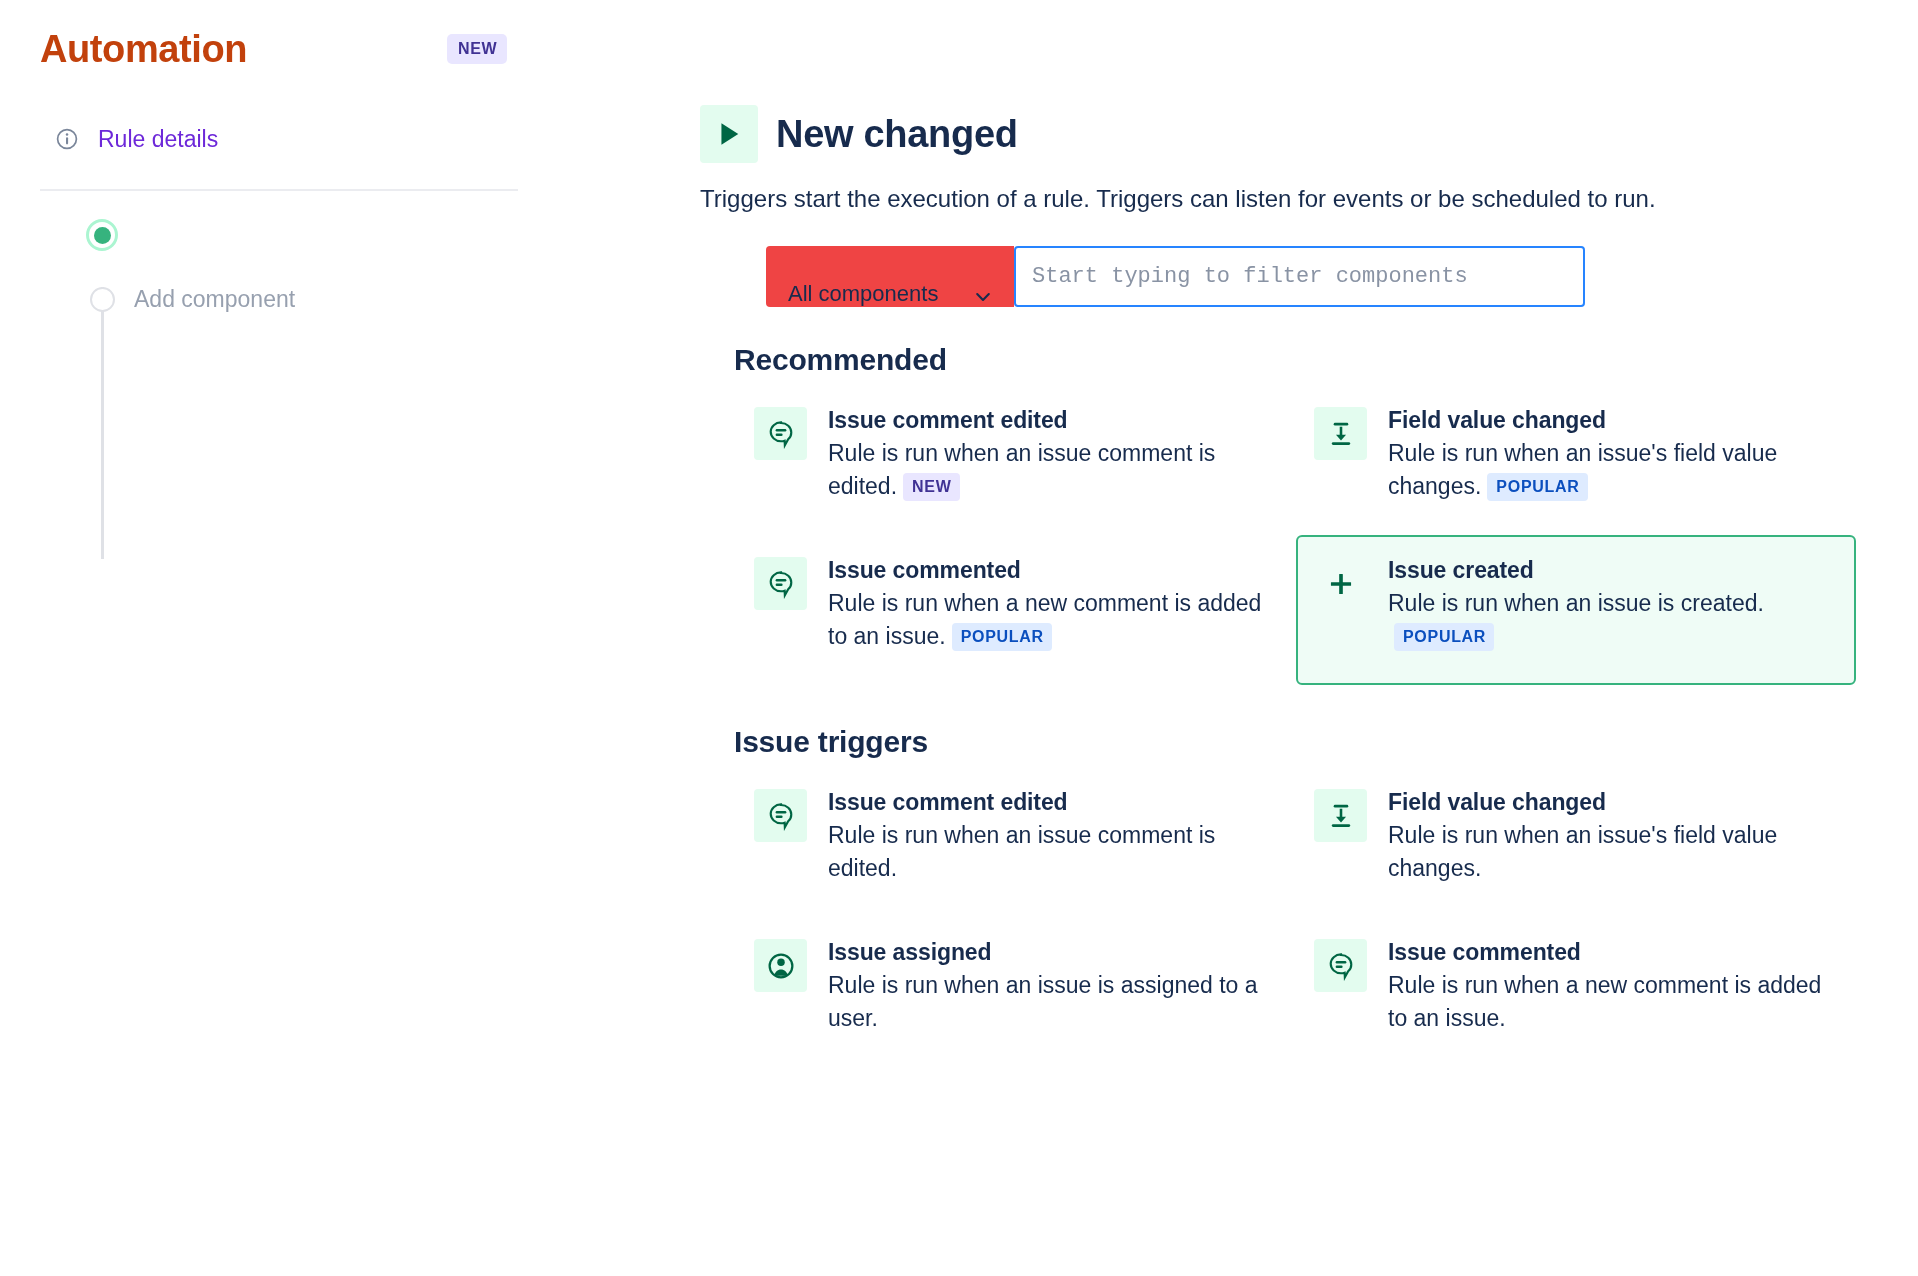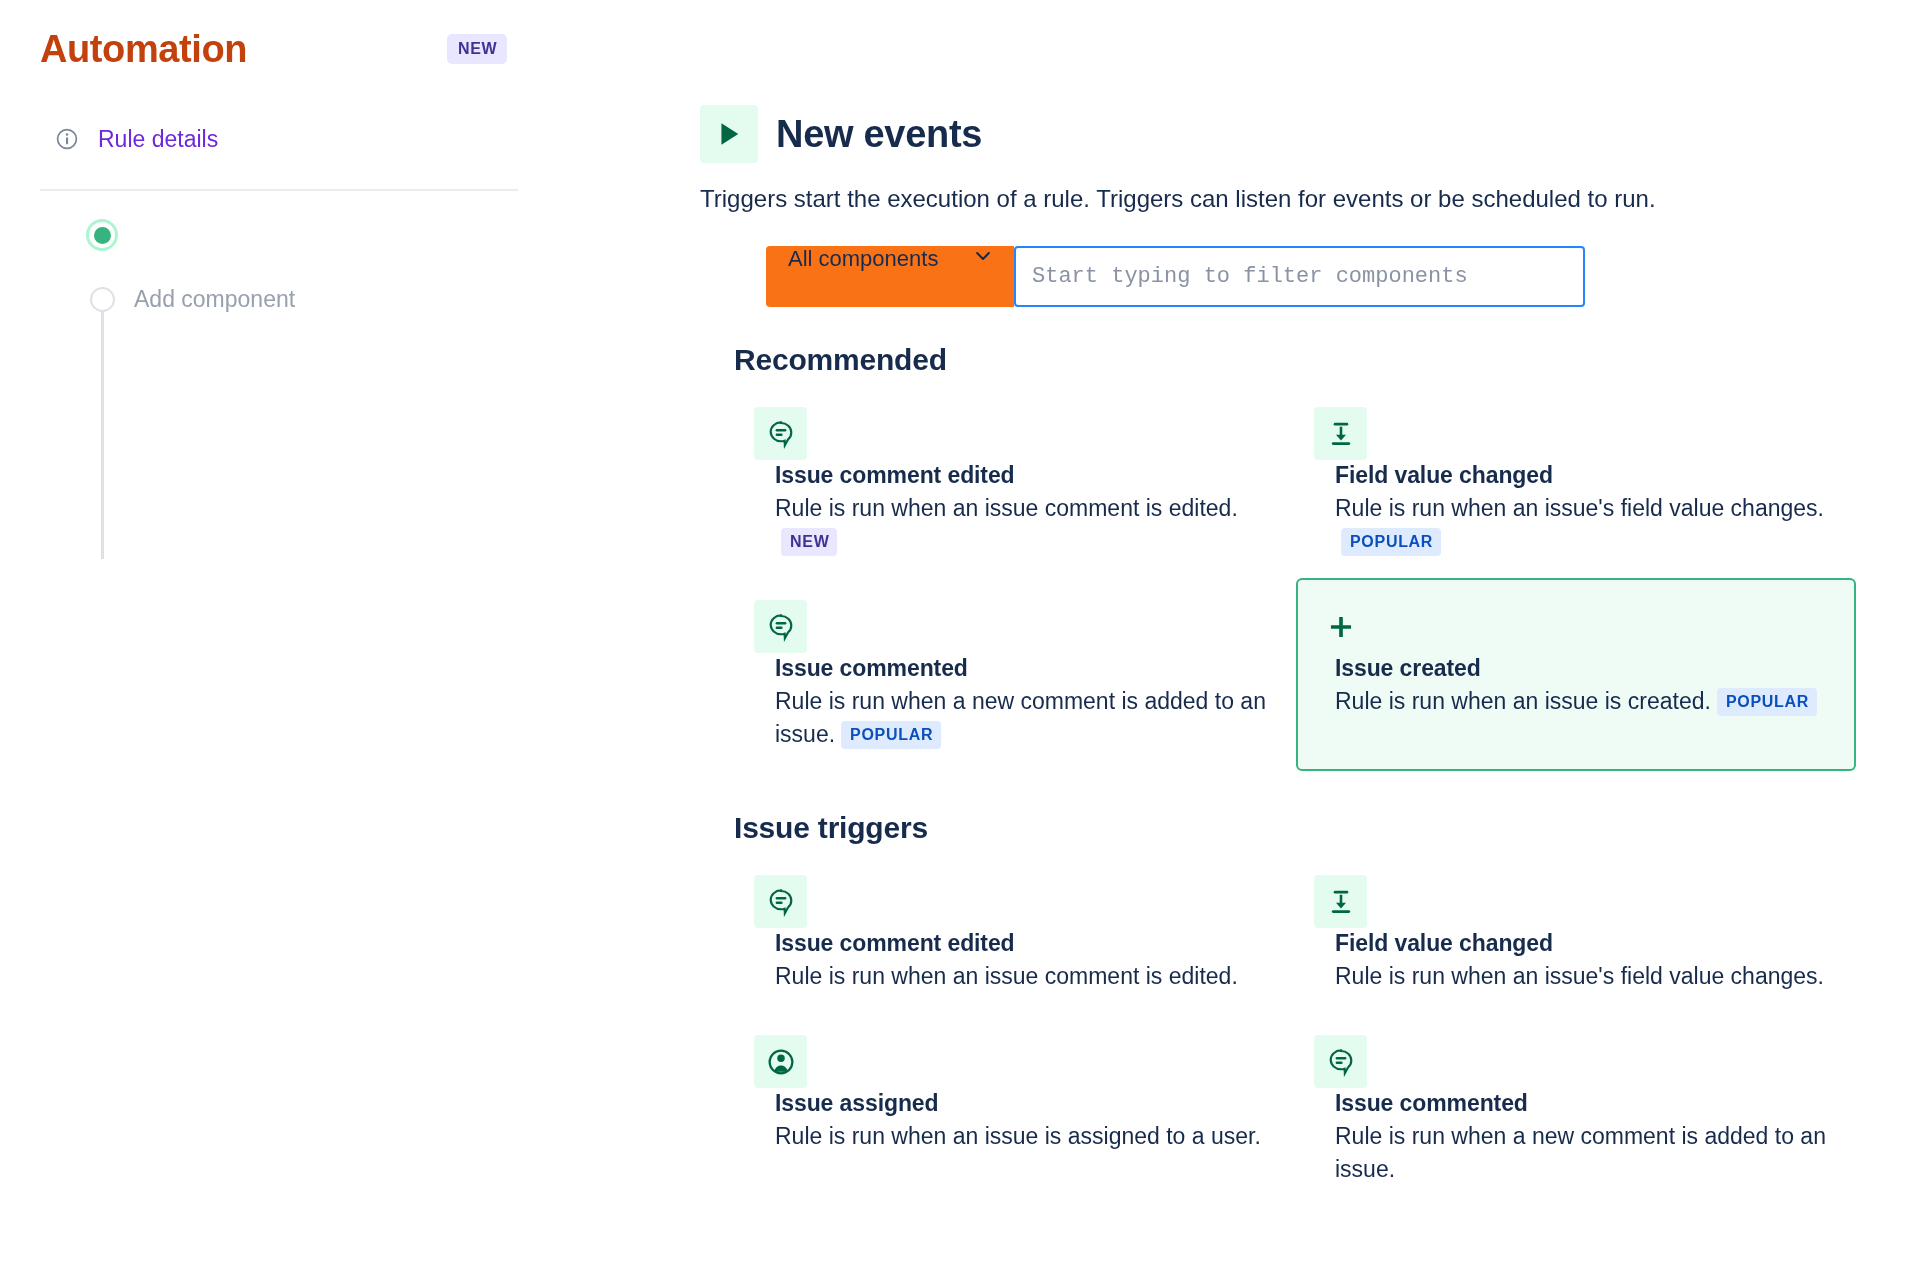--- a/index.html
+++ b/index.html
@@ -252,25 +252,25 @@
   
   .filter-bar {
     margin-top: 32px;
     margin-left: 66px;
     display: flex;
     align-items: stretch;
     width: 819px;
     height: 61px;
   }
   .filter-select {
-    background: #f97316;
+    background: #ef4444;
     border: none;
     border-radius: 4px 0 0 4px;
     display: flex;
-    align-items: flex-start;
+    align-items: flex-end;
     justify-content: space-between;
     padding: 0 21px 0 22px;
     width: 248px;
     flex: 0 0 248px;
     box-sizing: border-box;
     cursor: pointer;
   }
   .filter-select-label {
     font-size: 22px;
     line-height: 26px;
@@ -329,21 +329,20 @@
     display: flex;
     align-items: flex-start;
     gap: 0;
     padding: 18px 16px 18px 16px;
     box-sizing: border-box;
     border: 2px solid transparent;
     border-radius: 6px;
     background: transparent;
     cursor: pointer;
     min-height: 150px;
-    flex-direction: column;
   }
   .card.selected {
     background: #EFFCF6;
     border-color: #36B37E;
   }
   .card-icon {
     width: 53px;
     height: 53px;
     flex: 0 0 53px;
     background: #E3FCEF;
@@ -436,21 +435,21 @@
   <section class="main">
 
     <div class="main-header">
       <div class="main-header-icon">
         <span class="play-glyph">
           <svg viewBox="0 0 20 20" width="28" height="28" aria-hidden="true">
             <path d="M4.6 2.4 L16.6 10 L4.6 17.6 Z" fill="#006644"></path>
           </svg>
         </span>
       </div>
-      <h2 class="main-title">New events</h2>
+      <h2 class="main-title">New changed</h2>
     </div>
 
     <p class="main-desc">Triggers start the execution of a rule. Triggers can listen for events or be scheduled to run.</p>
 
     <div class="filter-bar">
       <div class="filter-select">
         <span class="filter-select-label">All components</span>
         <span class="chevron">
           <svg viewBox="0 0 20 20" width="20" height="20" aria-hidden="true">
             <path d="M4.2 7.1 L10 12.9 L15.8 7.1" fill="none" stroke="#172B4D" stroke-width="2.1" stroke-linecap="round" stroke-linejoin="round"></path>

